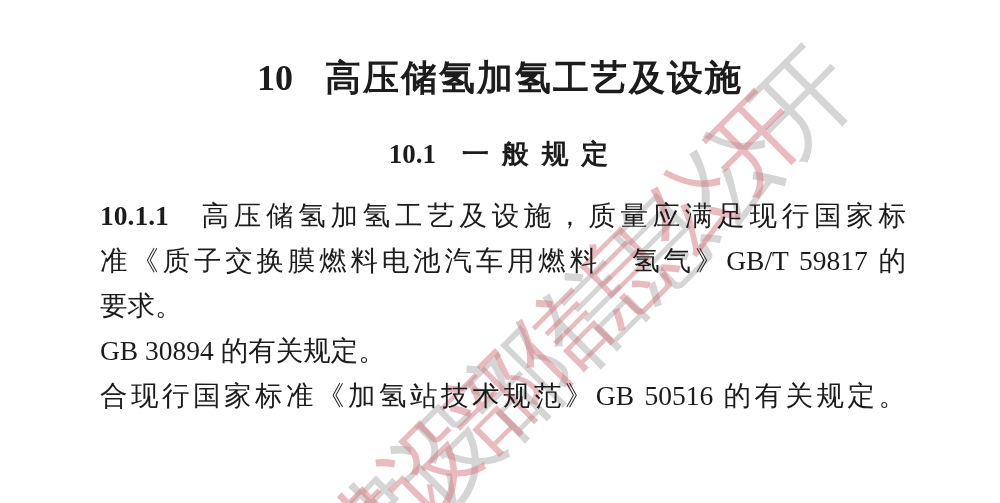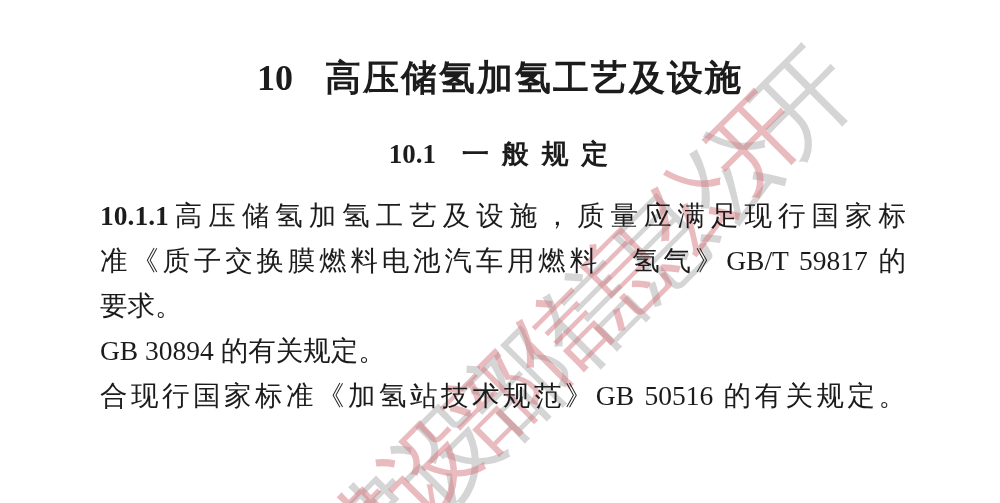--- a/index.html
+++ b/index.html
@@ -99,20 +99,21 @@
     height: 45px;
     white-space: nowrap;
   }
   .line.fill {
     white-space: normal;
     text-align: justify;
     text-align-last: justify;
   }
   .plabel {
     font-weight: bold;
+    margin-right: 28px;
   }
 </style>
 </head>
 <body>
 
 <div class="page">
 
   <div class="wm-layer">
     <div class="wm-line wm-gray">住房城乡建设部信息公开</div>
     <div class="wm-line wm-red">住房城乡建设部信息公开</div>

